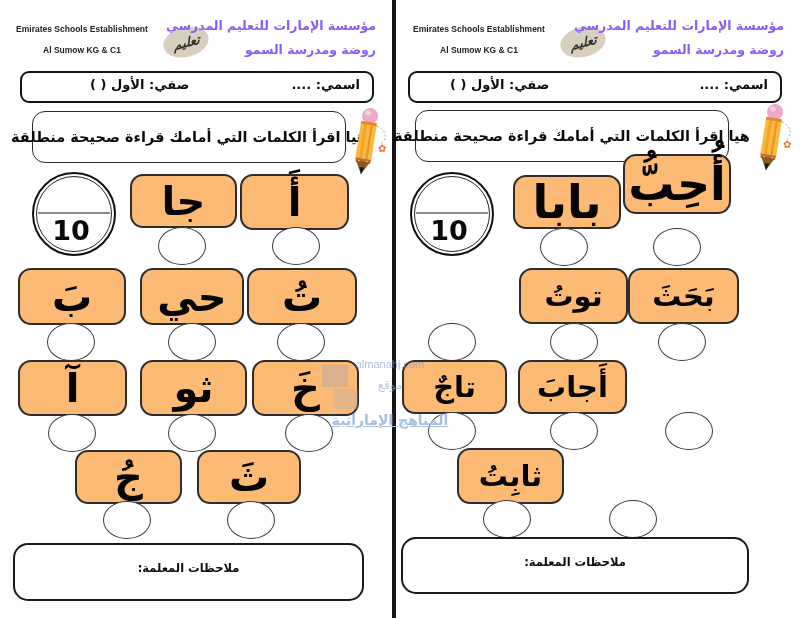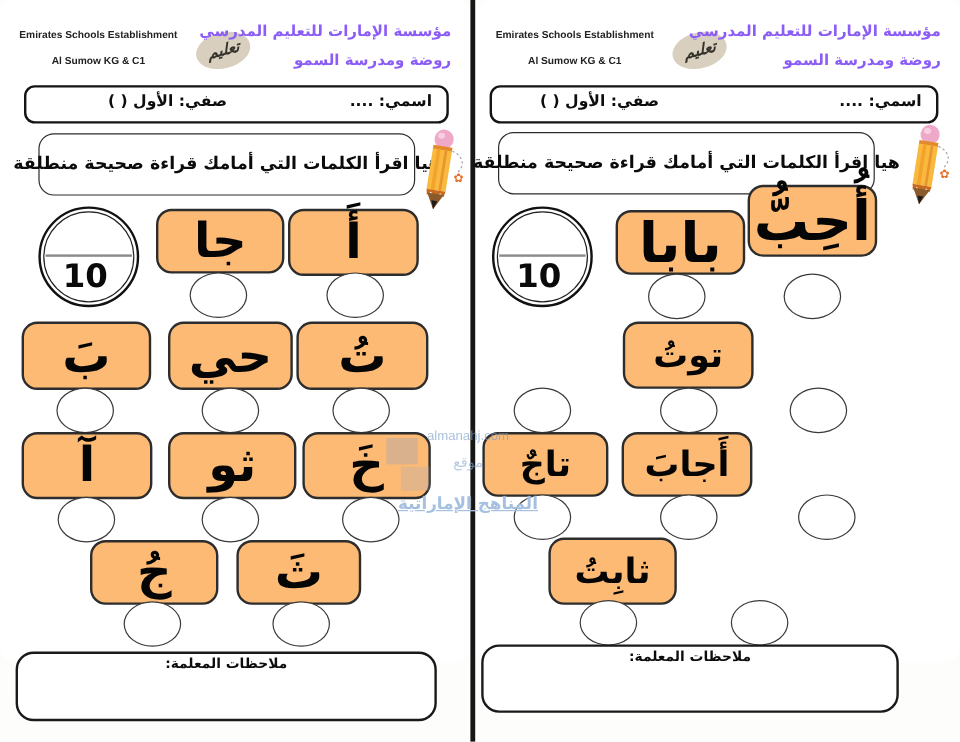--- a/index.html
+++ b/index.html
@@ -45,21 +45,21 @@
   .card{position:absolute;border:2px solid #2d2d2d;border-radius:13px;background:#fdba74;
     display:flex;align-items:center;justify-content:center;direction:rtl;
     font-weight:bold;color:#050505;line-height:1;}
   .letter{font-size:40px;}
   .word{font-size:29px;}
   .word.big{font-size:46px;}
   .oval{position:absolute;width:46px;height:36px;border:1.7px solid #3a3a3a;border-radius:50%;background:#fff;}
 
   
   .notes{position:absolute;border:2.2px solid #1a1a1a;border-radius:15px;background:#fff;direction:rtl;}
-  .notes span{display:block;text-align:center;margin-top:1px;font-weight:bold;font-size:11.5px;color:#0d0d0d;}
+  .notes span{display:block;text-align:center;margin-top:16px;font-weight:bold;font-size:11.5px;color:#0d0d0d;}
 
   
   .pencil{position:absolute;width:44px;height:72px;}
 
   
   .wm{position:absolute;left:330px;top:358px;width:120px;z-index:5;pointer-events:none;
     text-align:center;direction:rtl;}
   .wm .site{font-family:"Liberation Sans",sans-serif;font-size:11px;color:rgba(125,160,200,0.65);direction:ltr;display:block;}
   .wm .w1{display:block;font-size:12px;font-weight:normal;color:rgba(135,170,210,0.6);margin-top:8px;}
   .wm .w2{display:block;font-size:14px;font-weight:bold;color:rgba(130,168,212,0.72);
@@ -185,20 +185,21 @@
     <div class="mid"></div>
     <div class="val">10</div>
   </div>
 
   <div class="card word big" style="left:116px;top:175px;width:104px;height:50px;">بابا</div>
   <div class="card word big" style="left:226px;top:154px;width:104px;height:56px;">أُحِبُّ</div>
   <div class="oval" style="left:143px;top:228px;"></div>
   <div class="oval" style="left:256px;top:228px;"></div>
 
   <div class="card word" style="left:122px;top:268px;width:105px;height:52px;">توتُ</div>
+  <div class="card word" style="left:231px;top:268px;width:107px;height:52px;">بَحَثَ</div>
   <div class="oval" style="left:31px;top:323px;"></div>
   <div class="oval" style="left:153px;top:323px;"></div>
   <div class="oval" style="left:261px;top:323px;"></div>
 
   <div class="card word" style="left:5px;top:360px;width:101px;height:50px;">تاجٌ</div>
   <div class="card word" style="left:121px;top:360px;width:105px;height:50px;">أَجابَ</div>
   <div class="oval" style="left:31px;top:412px;"></div>
   <div class="oval" style="left:153px;top:412px;"></div>
   <div class="oval" style="left:268px;top:412px;"></div>
 

